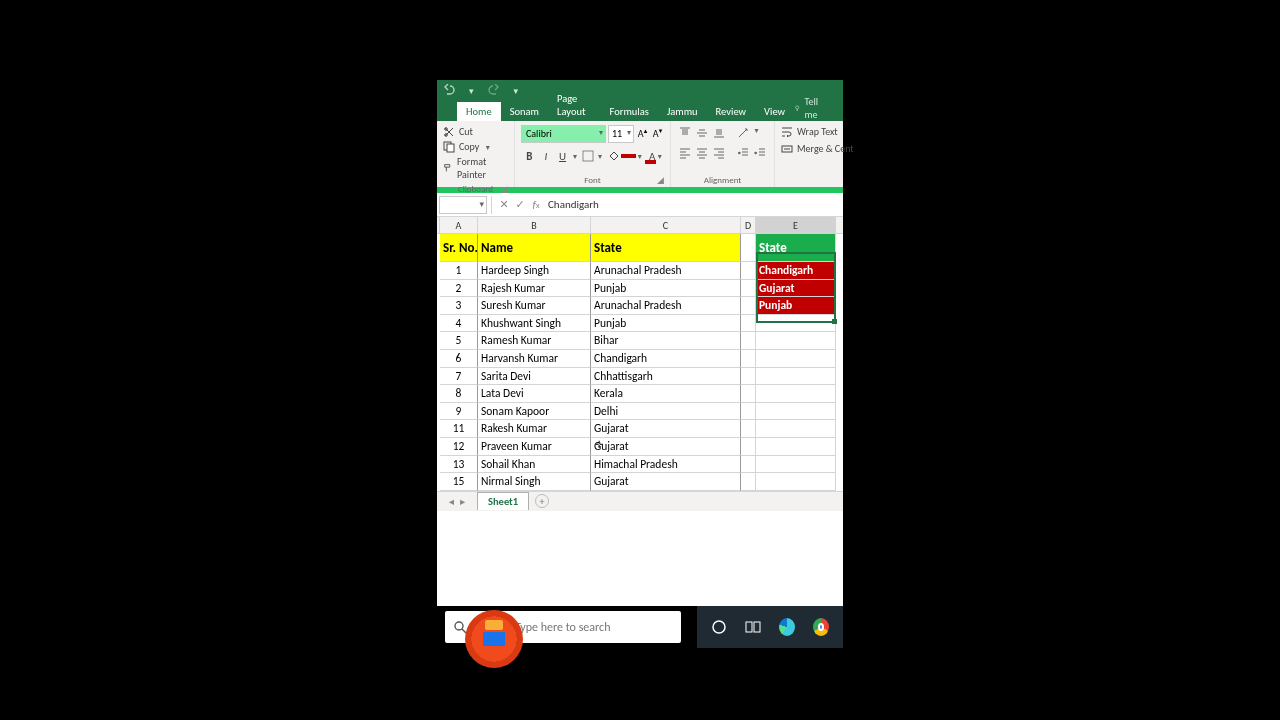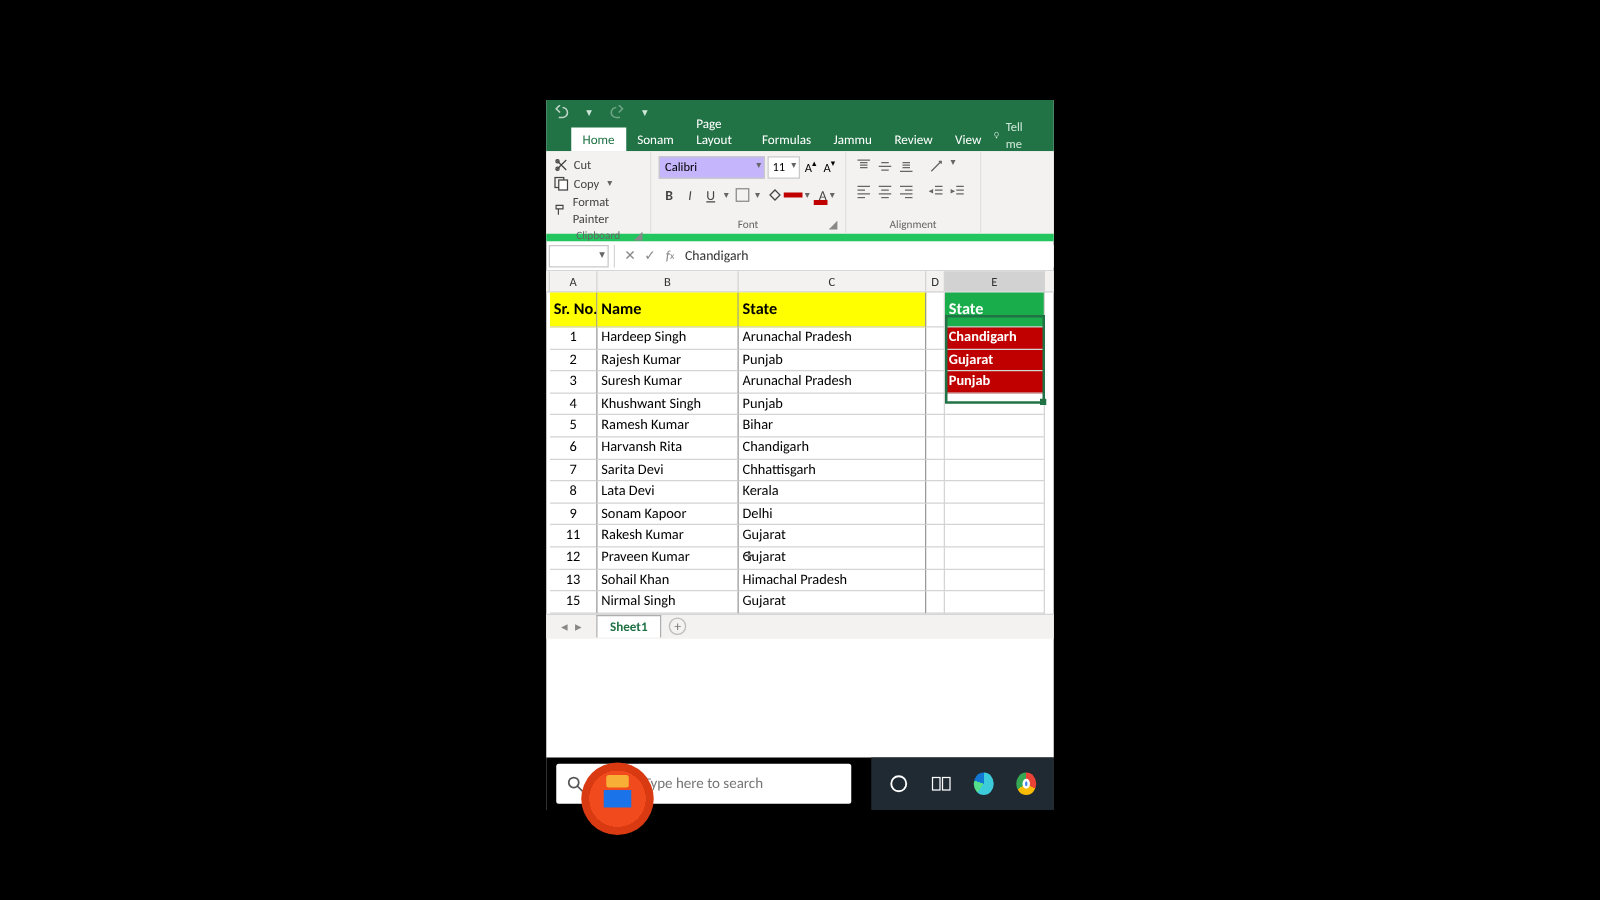--- a/index.html
+++ b/index.html
@@ -25,21 +25,21 @@
   .group-body { flex: 1; }
   .group-label { font-size: 9px; color: #666; text-align:center; padding-bottom: 2px; position:relative; }
   .group-label .dlg { position:absolute; right:0; bottom:2px; font-size:9px; color:#888; }
 
   .clip { width: 84px; }
   .clip .row { display:flex; align-items:center; gap:4px; font-size:10px; color:#444; margin-bottom:2px; }
   .clip .row svg { width:12px; height:12px; }
 
   .fontg { width: 156px; }
   .font-row1 { display:flex; gap:2px; align-items:center; }
-  .fontname { flex:1; height:18px; border:1px solid #c8c8c8; background:#c4b5fd; font-size:10px; padding:1px 17px 1px 4px; position:relative; }
+  .fontname { flex:1; height:18px; border:1px solid #c8c8c8; background:#86efac; font-size:10px; padding:1px 17px 1px 4px; position:relative; }
   .fontname::after, .fontsize::after { content:"▾"; position:absolute; right:2px; top:1px; font-size:8px; color:#666; }
   .fontsize { width:26px; height:18px; border:1px solid #c8c8c8; background:#fff; font-size:10px; padding:1px 12px 1px 3px; position:relative; }
   .Aa { width:13px; height:16px; text-align:center; font-size:10px; }
   .font-row2 { display:flex; gap:0; margin-top:4px; align-items:center; }
   .btn-s { width:18px; height:18px; display:flex; align-items:center; justify-content:center; font-size:11px; color:#444; }
   .dd { width:9px; font-size:8px; color:#666; text-align:center; }
   .colorbox { width:16px; height:4px; }
 
   .alig { width: 108px; }
   .al-row { display:flex; gap:1px; }
@@ -257,20 +257,38 @@
           <div class="al-btn">
               <svg viewBox="0 0 12 12">
                 <path d="M5 2h6M5 5h6M5 8h6M1 5l2 1-2 1z" stroke="#666" fill="#666"></path>
               </svg>
             </div>
         </div>
       </div>
       <div class="group-label">Alignment</div>
     </div>
 
+    <div class="group wrapg" style="border-right:none">
+      <div class="group-body">
+        <div class="row">
+          <svg viewBox="0 0 12 12">
+              <path d="M1 2h10M1 6h7a2 2 0 0 1 0 4H6m0 0 1-1m-1 1 1 1M1 10h3" stroke="#444" fill="none"></path>
+            </svg>
+          <span>Wrap Text</span>
+        </div>
+        <div class="row">
+          <svg viewBox="0 0 12 12">
+              <rect x="1" y="3" width="10" height="6" fill="none" stroke="#444"></rect>
+              <path d="M3 6h6" stroke="#444"></path>
+            </svg>
+          <span>Merge &amp; Cent</span>
+        </div>
+      </div>
+      <div class="group-label">&nbsp;</div>
+    </div>
   </div>
 
   <div class="fbar">
     <div class="namebox"></div>
     <div class="fb-sep"></div>
     <div class="fb-btn">✕</div>
     <div class="fb-btn">✓</div>
     <div class="fb-btn">
         <i>f</i>
         <sub style="font-size:8px">x</sub>
@@ -333,21 +351,21 @@
     <div class="rh"></div>
     <div class="cell cA tA" style="text-align:center">5</div>
     <div class="cell cB tB">Ramesh Kumar</div>
     <div class="cell cC tC" style="border-right:4px solid #000">Bihar</div>
     <div class="cell cD"></div>
     <div class="cell cE"></div>
   </div>
         <div class="gr">
     <div class="rh"></div>
     <div class="cell cA tA" style="text-align:center">6</div>
-    <div class="cell cB tB">Harvansh Rita</div>
+    <div class="cell cB tB">Harvansh Kumar</div>
     <div class="cell cC tC" style="border-right:4px solid #000">Chandigarh</div>
     <div class="cell cD"></div>
     <div class="cell cE"></div>
   </div>
         <div class="gr">
     <div class="rh"></div>
     <div class="cell cA tA" style="text-align:center">7</div>
     <div class="cell cB tB">Sarita Devi</div>
     <div class="cell cC tC" style="border-right:4px solid #000">Chhattisgarh</div>
     <div class="cell cD"></div>

